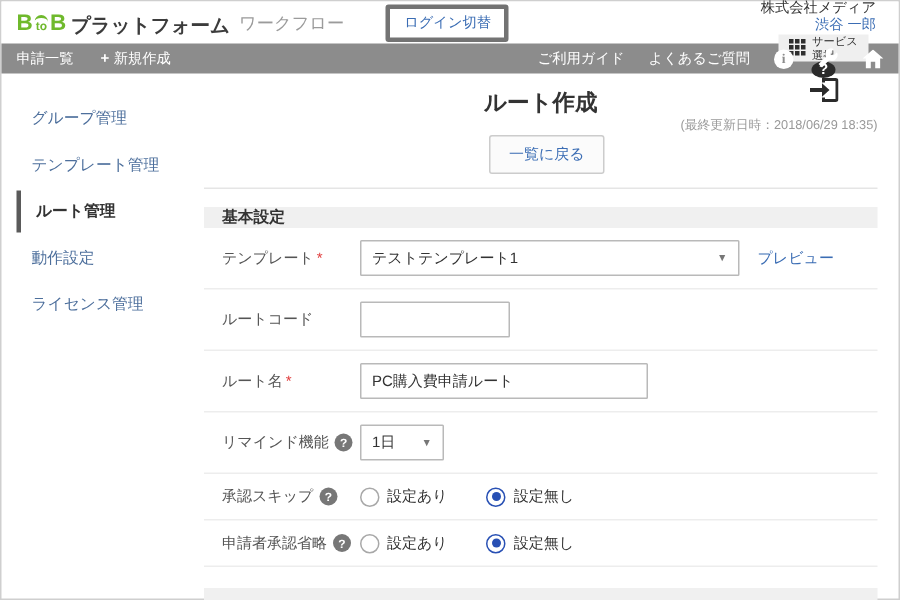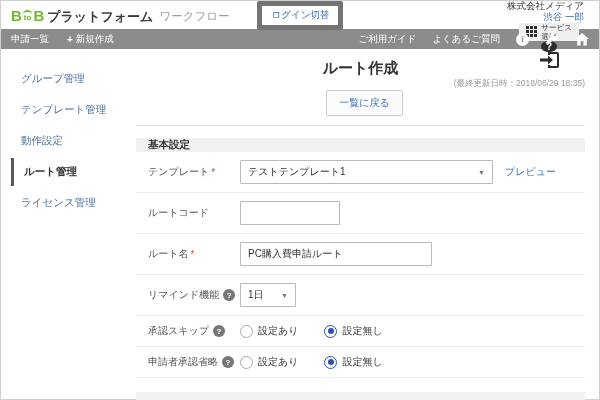--- a/index.html
+++ b/index.html
@@ -9,21 +9,21 @@
 
   
   .topbar { height:28px; display:flex; align-items:center; padding:0 8px 0 10px; background:#fff; }
   .logo { display:flex; align-items:flex-end; cursor:pointer; }
   .logo .b { color:#6fb92c; font-weight:bold; font-size:15px; line-height:1; }
   .logo .to { color:#6fb92c; font-weight:bold; font-size:8px; line-height:1; margin:0 1px;
     border-top:2px solid #6fb92c; border-radius:6px 6px 0 0; padding:2px 1px 1px; }
   .logo .platform { color:#3c3c3c; font-weight:bold; font-size:13px; line-height:1; margin-left:3px; }
   .logo .product { color:#9b9b9b; font-size:11.5px; line-height:1; margin-left:6px; }
   .login-switch { margin-left:28px; font-size:9.5px; color:#3b6db4; background:#fff;
-    border:5px solid #737373; border-radius:2px; padding:3px 9px; cursor:pointer; }
+    border:3px solid #737373; border-radius:2px; padding:3px 9px; cursor:pointer; }
   .top-right { margin-left:auto; display:flex; align-items:center; height:100%;flex-direction:column; }
   .user-block { text-align:right; line-height:1.15; margin-right:7px; }
   .company { font-size:9.5px; color:#333; }
   .user-name { font-size:9.5px; color:#3b6db4; cursor:pointer; }
   .service-select { background:#efefef; height:100%; display:flex; align-items:center; gap:4px;
     padding:0 7px; cursor:pointer; }
   .grid-icon { display:grid; grid-template-columns:repeat(3,3px); grid-auto-rows:3px; gap:1px; }
   .grid-icon i { background:#2e2e2e; }
   .service-label { font-size:7.5px; color:#333; line-height:1.2; }
   .circle-q { width:16px; height:16px; border-radius:50%; background:#2b2b2b; color:#fff;
@@ -157,22 +157,22 @@
         </svg>
       </span>
     </div>
   </div>
 
   <div class="content">
 
     <div class="sidebar">
       <div class="side-item">グループ管理</div>
       <div class="side-item">テンプレート管理</div>
+      <div class="side-item active">ルート管理</div>
       <div class="side-item">動作設定</div>
-      <div class="side-item active">ルート管理</div>
       <div class="side-item">ライセンス管理</div>
     </div>
 
     <div class="main">
       <div class="title-row">
         <div class="page-title">ルート作成</div>
         <div class="updated">(最終更新日時：2018/06/29 18:35)</div>
         <button class="back-btn">一覧に戻る</button>
       </div>
       <div class="title-divider"></div>

